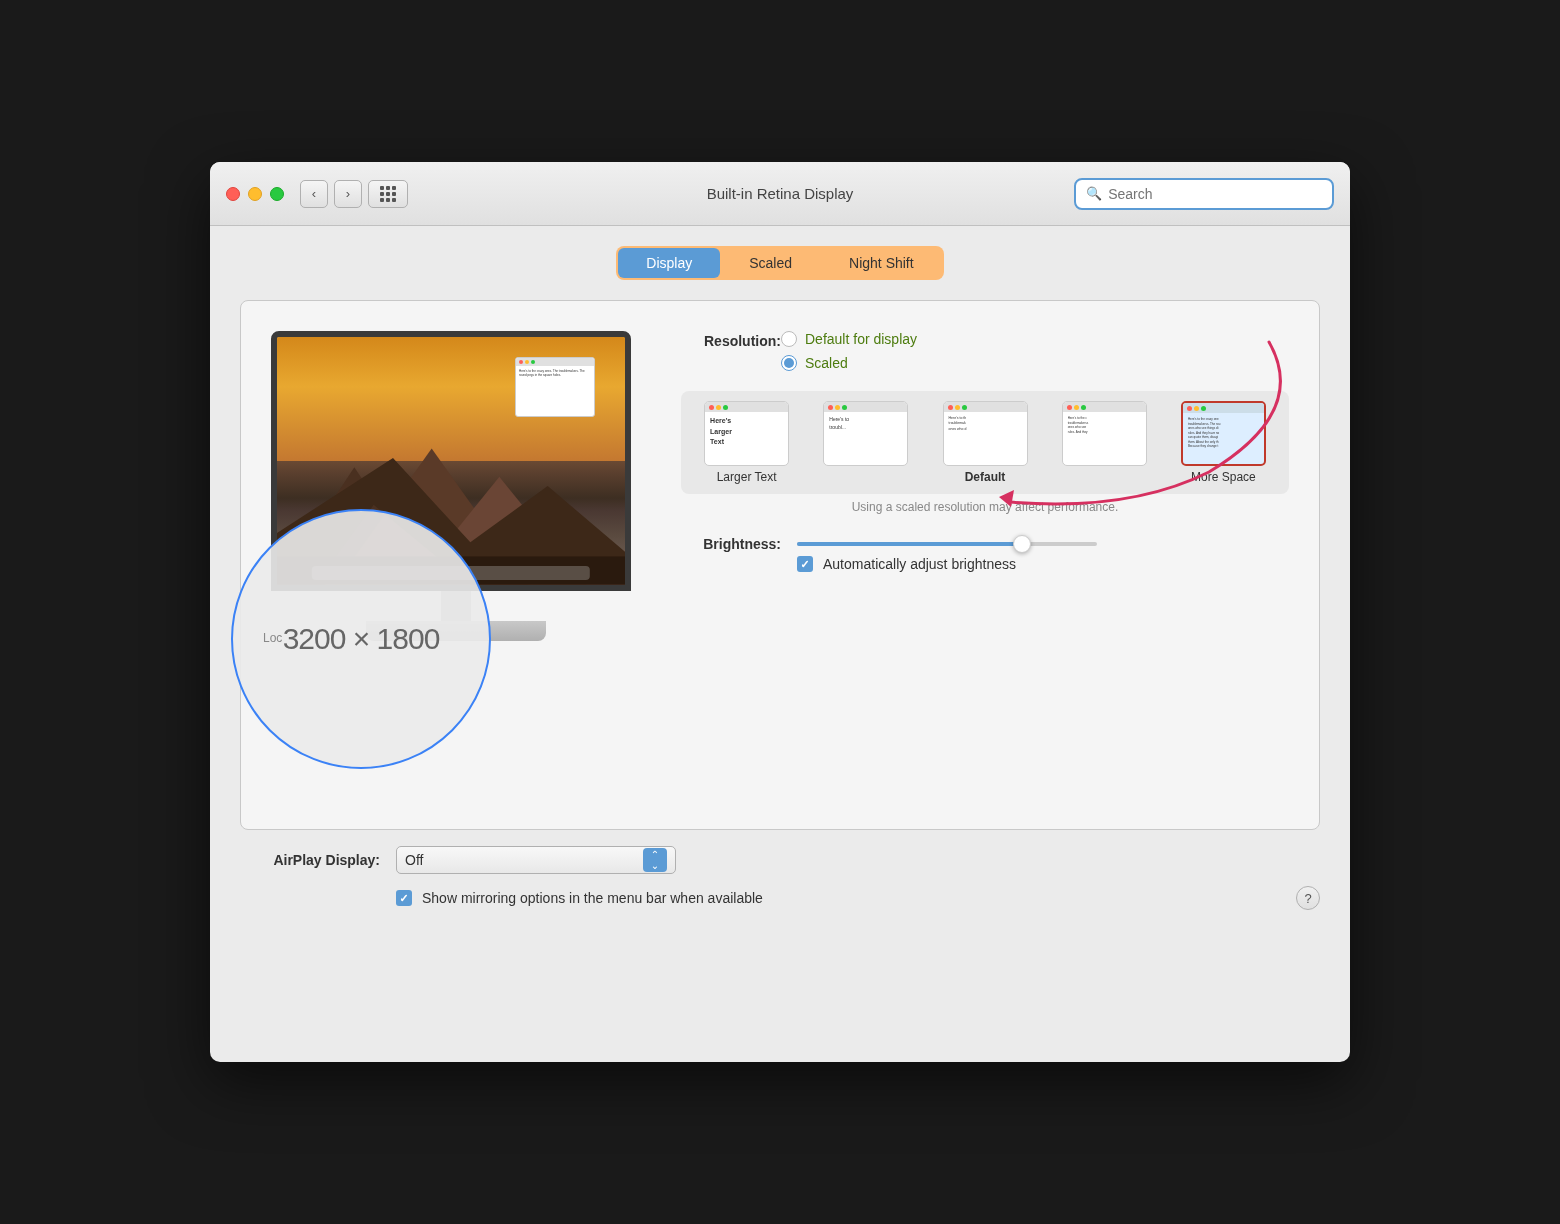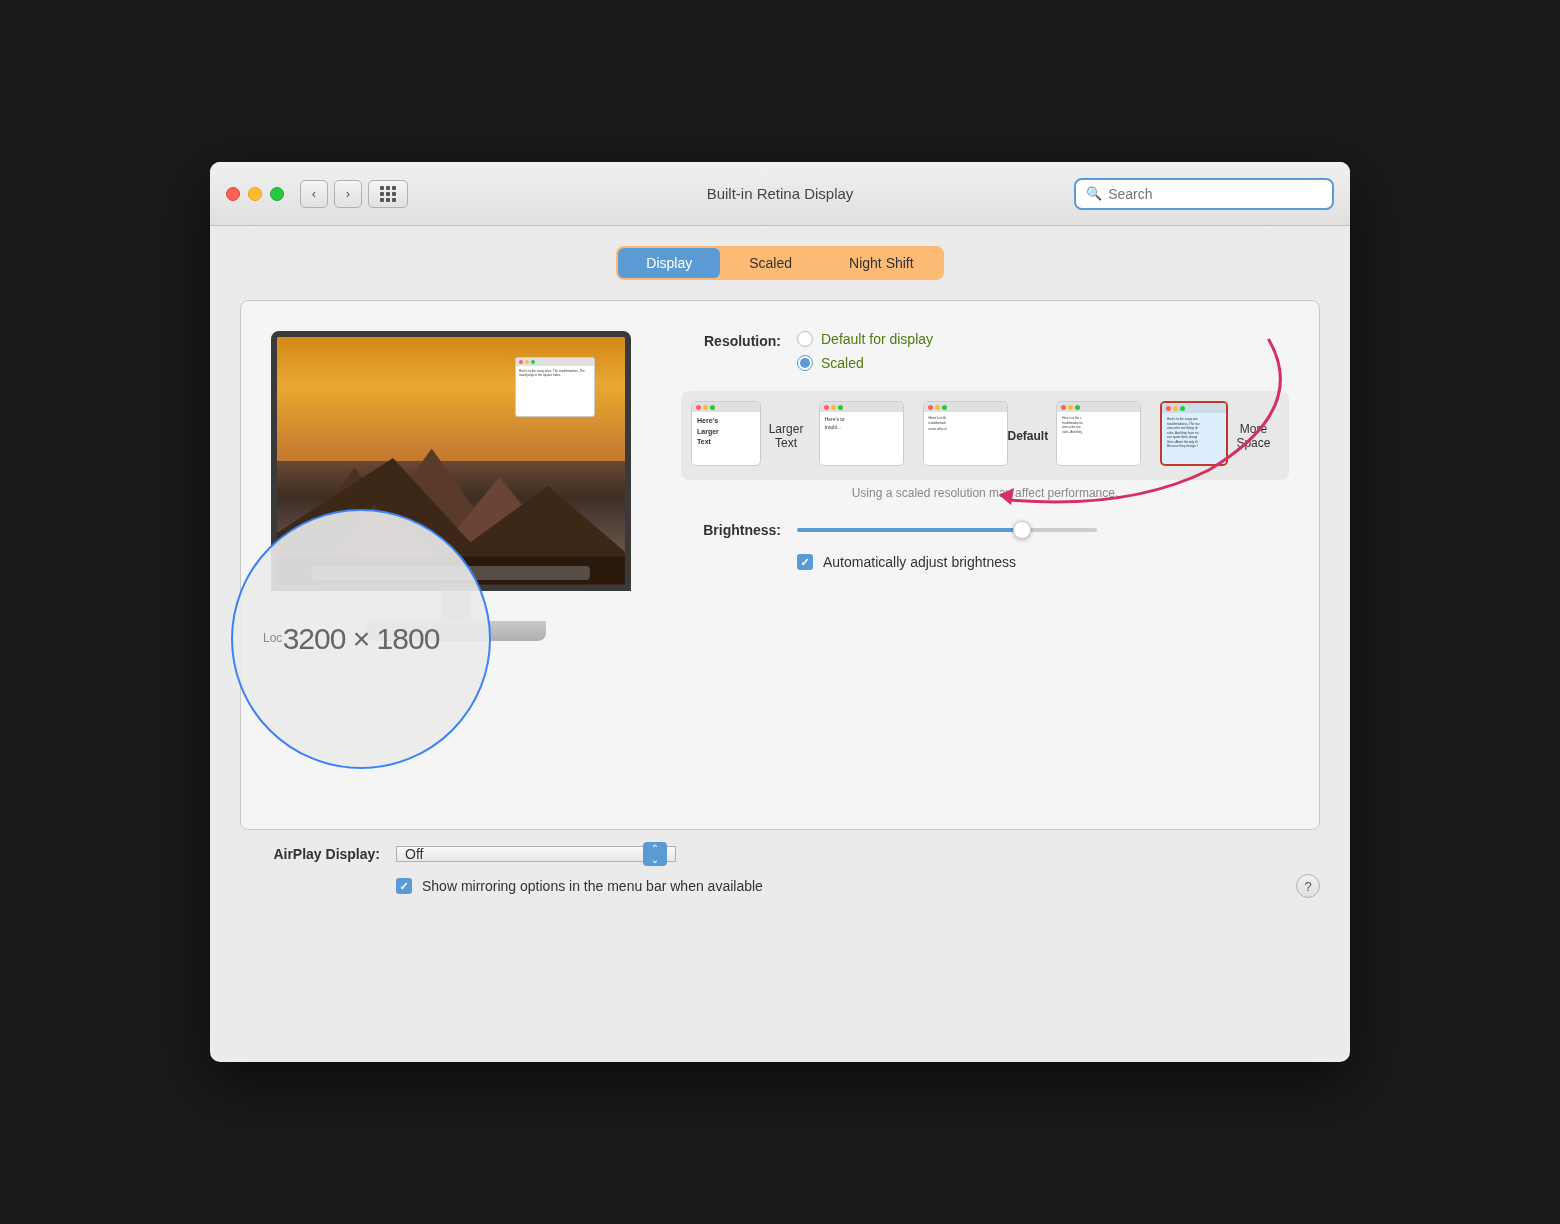--- a/index.html
+++ b/index.html
@@ -295,21 +295,20 @@
     }
 
     
     .settings-section {
       flex: 1;
     }
 
     .resolution-row {
       display: flex;
       align-items: flex-start;
-      gap: 16px;
       margin-bottom: 20px;
     }
 
     .resolution-label {
       font-size: 14px;
       font-weight: 600;
       color: #333;
       min-width: 100px;
       text-align: right;
       padding-top: 2px;
@@ -361,21 +360,21 @@
       display: flex;
       gap: 8px;
       margin: 16px 0 6px;
       background: #e8e8e8;
       border-radius: 8px;
       padding: 10px;
     }
 
     .scale-thumb {
       display: flex;
-      flex-direction: row;
+      flex-direction: column;
       align-items: center;
       cursor: pointer;
       flex: 1;
     }
 
     .scale-thumb-img {
       width: 85px;
       height: 65px;
       background: white;
       border-radius: 5px;
@@ -445,21 +444,21 @@
       color: #888;
       text-align: center;
       margin-bottom: 20px;
     }
 
     
     .brightness-row {
       display: flex;
       align-items: center;
       gap: 16px;
-      margin-bottom: 14px;
+      margin-bottom: 2px;
     }
 
     .brightness-label {
       font-size: 14px;
       font-weight: 600;
       color: #333;
       min-width: 100px;
       text-align: right;
     }
 
@@ -547,24 +546,24 @@
     .airplay-label {
       font-size: 14px;
       font-weight: 600;
       color: #333;
       min-width: 140px;
       text-align: right;
     }
 
     .dropdown {
       width: 280px;
-      height: 16px;
+      height: 28px;
       background: linear-gradient(to bottom, #f8f8f8, #e8e8e8);
       border: 1px solid #b0b0b0;
-      border-radius: 0;
+      border-radius: 5px;
       display: flex;
       align-items: center;
       justify-content: space-between;
       padding: 0 8px;
       cursor: pointer;
     }
 
     .dropdown-text {
       font-size: 14px;
       color: #333;

